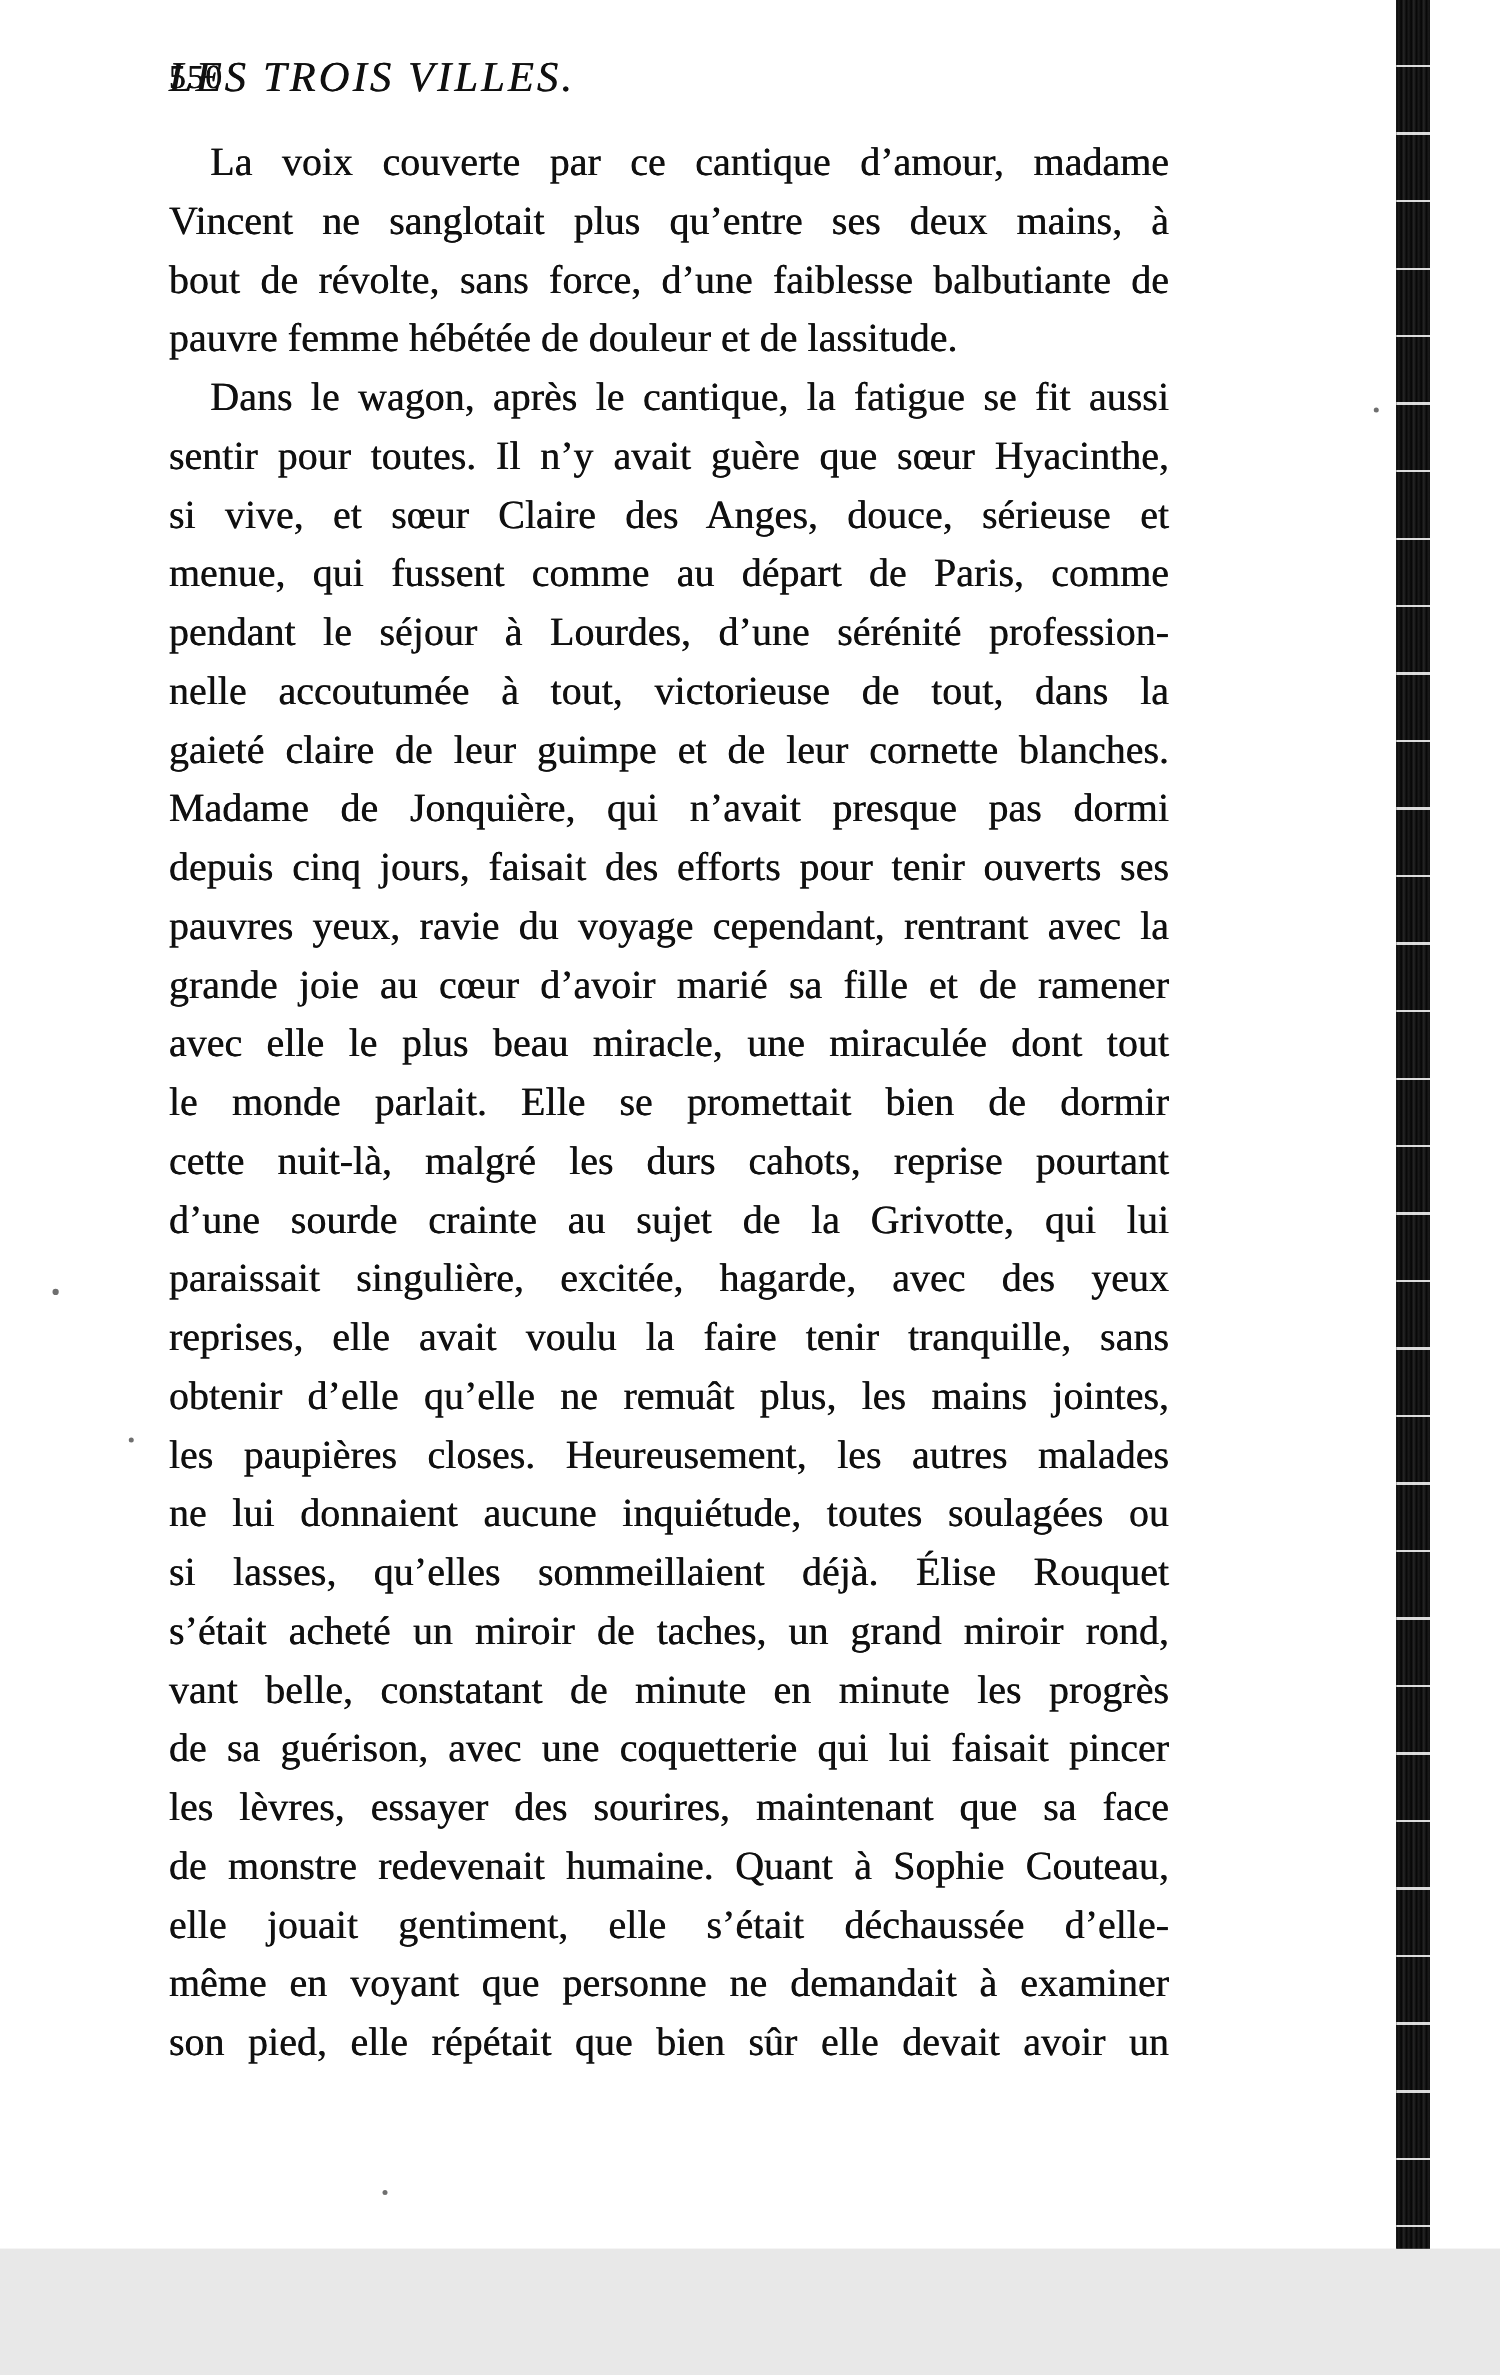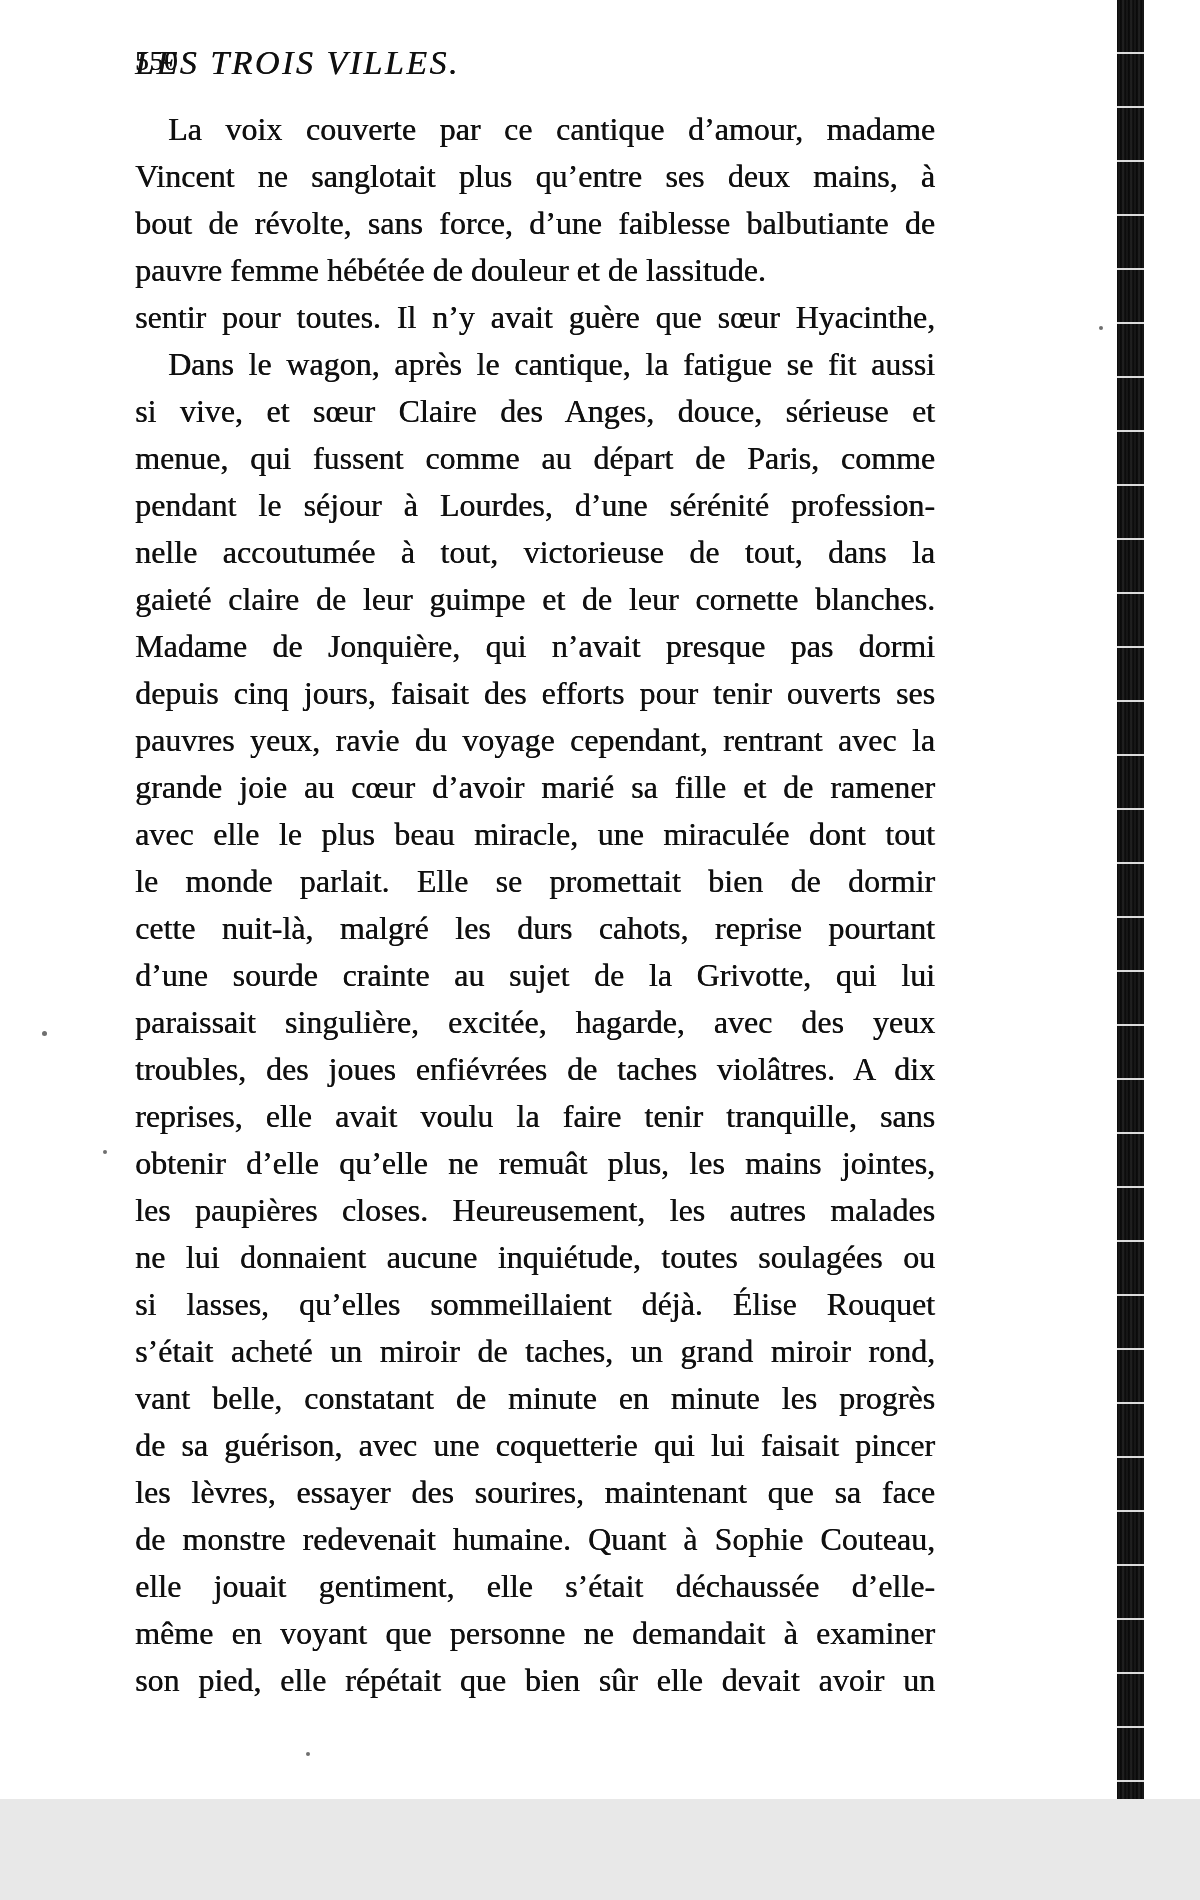--- a/index.html
+++ b/index.html
@@ -102,37 +102,36 @@
   </div>
 
   <div class="body-text">
       <div class="paragraph">
         <div class="line indent">La voix couverte par ce cantique d’amour, madame</div>
         <div class="line">Vincent ne sanglotait plus qu’entre ses deux mains, à</div>
         <div class="line">bout de révolte, sans force, d’une faiblesse balbutiante de</div>
         <div class="line para-end">pauvre femme hébétée de douleur et de lassitude.</div>
       </div>
       <div class="paragraph">
+        <div class="line indent">Dans le wagon, après le cantique, la fatigue se fit aussi</div>
         <div class="line">sentir pour toutes. Il n’y avait guère que sœur Hyacinthe,</div>
-        <div class="line indent">Dans le wagon, après le cantique, la fatigue se fit aussi</div>
         <div class="line">si vive, et sœur Claire des Anges, douce, sérieuse et</div>
         <div class="line">menue, qui fussent comme au départ de Paris, comme</div>
         <div class="line">pendant le séjour à Lourdes, d’une sérénité profession-</div>
         <div class="line">nelle accoutumée à tout, victorieuse de tout, dans la</div>
         <div class="line">gaieté claire de leur guimpe et de leur cornette blanches.</div>
         <div class="line">Madame de Jonquière, qui n’avait presque pas dormi</div>
         <div class="line">depuis cinq jours, faisait des efforts pour tenir ouverts ses</div>
         <div class="line">pauvres yeux, ravie du voyage cependant, rentrant avec la</div>
         <div class="line">grande joie au cœur d’avoir marié sa fille et de ramener</div>
         <div class="line">avec elle le plus beau miracle, une miraculée dont tout</div>
         <div class="line">le monde parlait. Elle se promettait bien de dormir</div>
         <div class="line">cette nuit-là, malgré les durs cahots, reprise pourtant</div>
         <div class="line">d’une sourde crainte au sujet de la Grivotte, qui lui</div>
         <div class="line">paraissait singulière, excitée, hagarde, avec des yeux</div>
-        <div class="line">troubles, des joues enfiévrées de taches violâtres. A dix</div>
         <div class="line">reprises, elle avait voulu la faire tenir tranquille, sans</div>
         <div class="line">obtenir d’elle qu’elle ne remuât plus, les mains jointes,</div>
         <div class="line">les paupières closes. Heureusement, les autres malades</div>
         <div class="line">ne lui donnaient aucune inquiétude, toutes soulagées ou</div>
         <div class="line">si lasses, qu’elles sommeillaient déjà.  Élise Rouquet</div>
         <div class="line">s’était acheté un miroir de taches, un grand miroir rond,</div>
         <div class="line">vant belle, constatant de minute en minute les progrès</div>
         <div class="line">de sa guérison, avec une coquetterie qui lui faisait pincer</div>
         <div class="line">les lèvres, essayer des sourires, maintenant que sa face</div>
         <div class="line">de monstre redevenait humaine. Quant à Sophie Couteau,</div>

